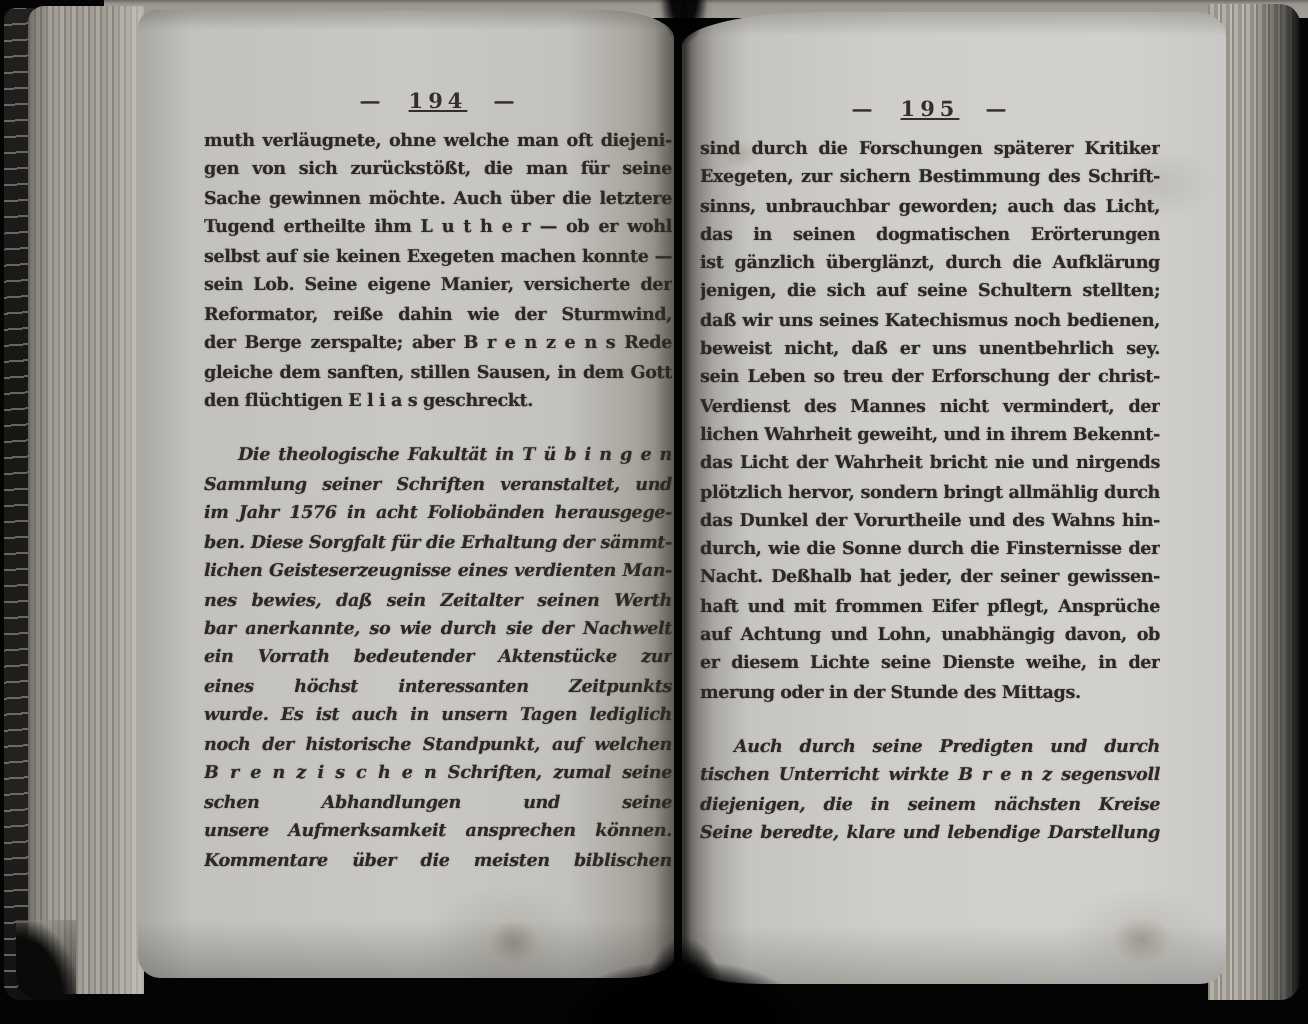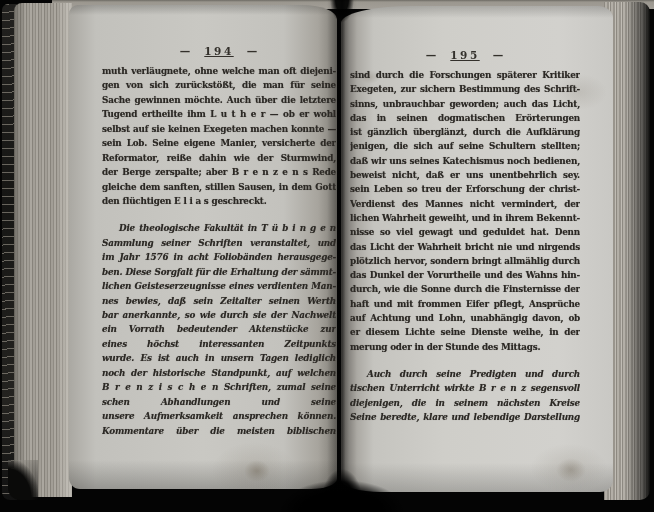--- a/index.html
+++ b/index.html
@@ -198,25 +198,25 @@
           <div class="line">Exegeten, zur sichern Bestimmung des Schrift-</div>
           <div class="line">sinns, unbrauchbar geworden; auch das Licht,</div>
           <div class="line">das in seinen dogmatischen Erörterungen scheinet,</div>
           <div class="line">ist gänzlich überglänzt, durch die Aufklärung der-</div>
           <div class="line">jenigen, die sich auf seine Schultern stellten; und</div>
           <div class="line">daß wir uns seines Katechismus noch bedienen,</div>
           <div class="line">beweist nicht, daß er uns unentbehrlich sey.</div>
           <div class="line">sein Leben so treu der Erforschung der christ-</div>
           <div class="line">Verdienst des Mannes nicht vermindert, der</div>
           <div class="line">lichen Wahrheit geweiht, und in ihrem Bekennt-</div>
-          <div class="line">nisse so viel gewagt und geduldet hat.  Denn</div>
           <div class="line">das Licht der Wahrheit bricht nie und nirgends</div>
           <div class="line">plötzlich hervor, sondern bringt allmählig durch</div>
           <div class="line">das Dunkel der Vorurtheile und des Wahns hin-</div>
           <div class="line">durch, wie die Sonne durch die Finsternisse der</div>
+          <div class="line">Nacht.  Deßhalb hat jeder, der seiner gewissen-</div>
           <div class="line">haft und mit frommen Eifer pflegt, Ansprüche</div>
           <div class="line">auf Achtung und Lohn, unabhängig davon, ob</div>
           <div class="line">er diesem Lichte seine Dienste weihe, in der Däm-</div>
           <div class="line last">merung oder in der Stunde des Mittags.</div>
         </div>
         <div class="para indent">
           <div class="line">Auch durch seine Predigten und durch kateche-</div>
           <div class="line">tischen Unterricht wirkte B r e n z segensvoll auf</div>
           <div class="line">diejenigen, die in seinem nächsten Kreise lebten.</div>
           <div class="line">Seine beredte, klare und lebendige Darstellung</div>

